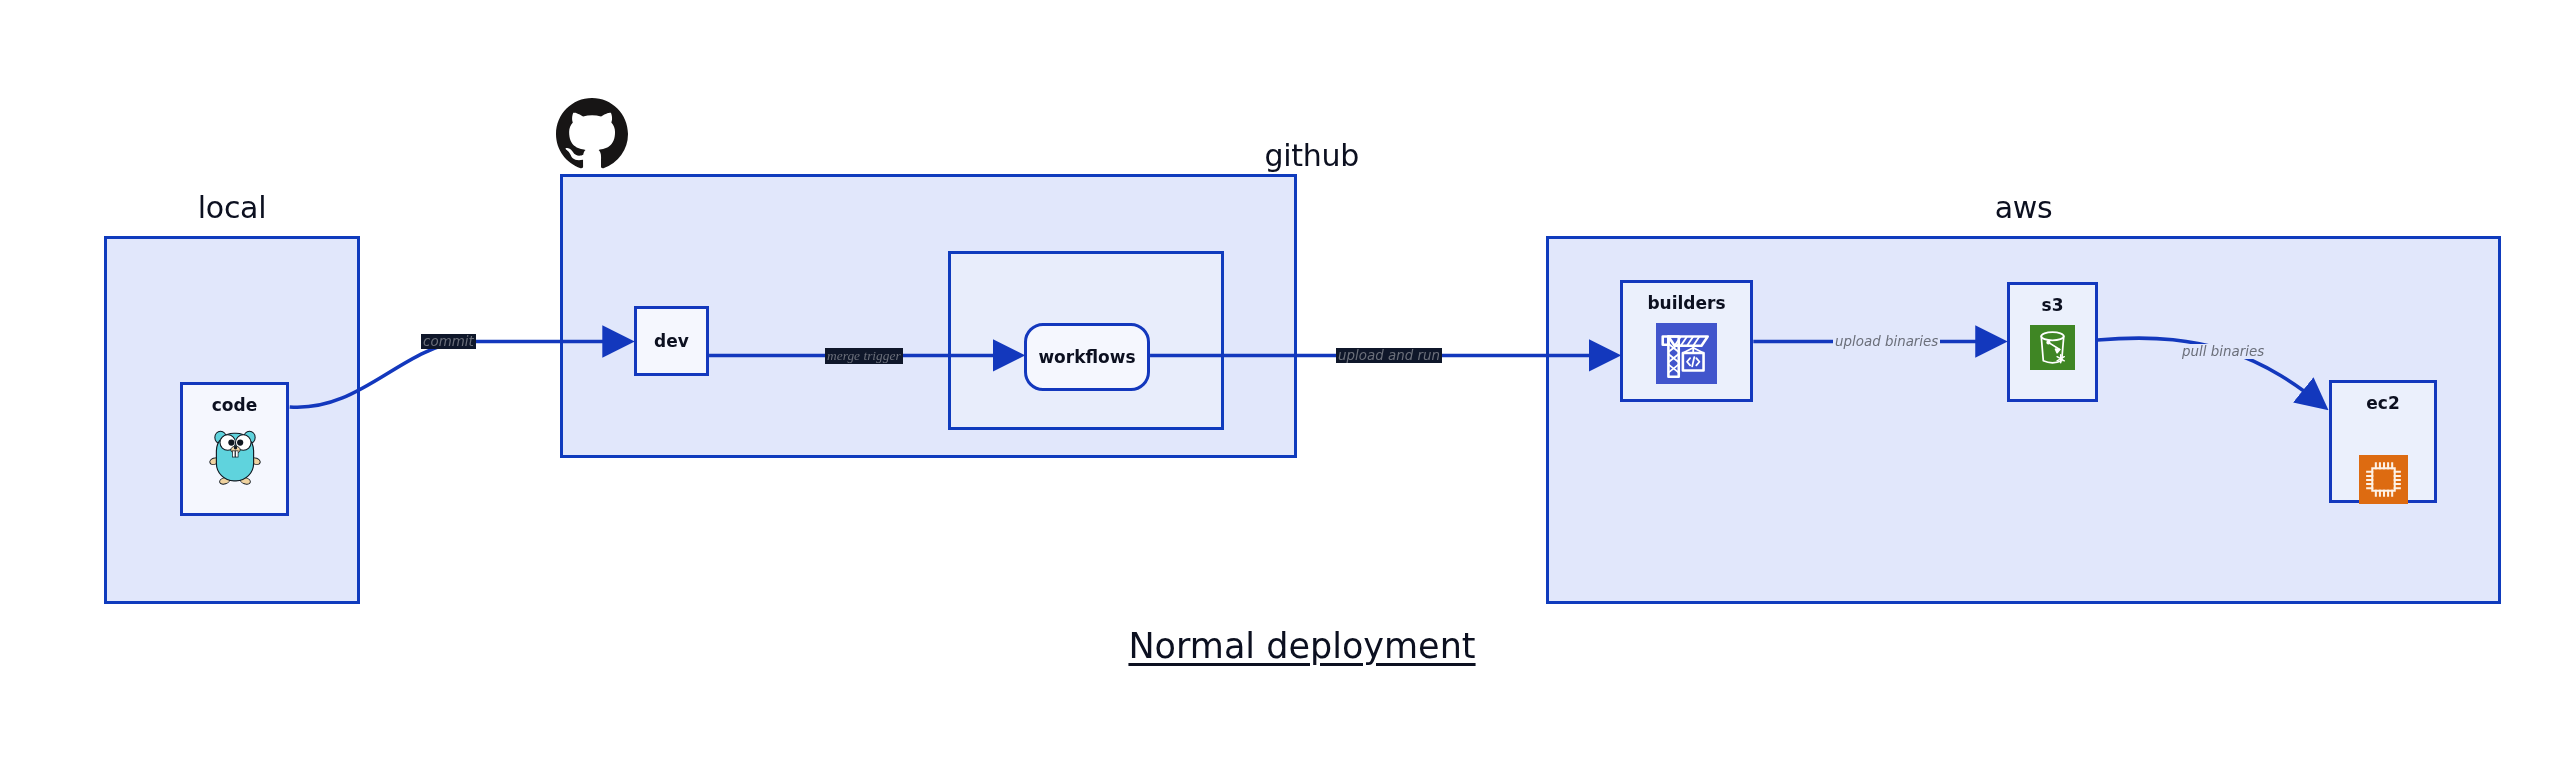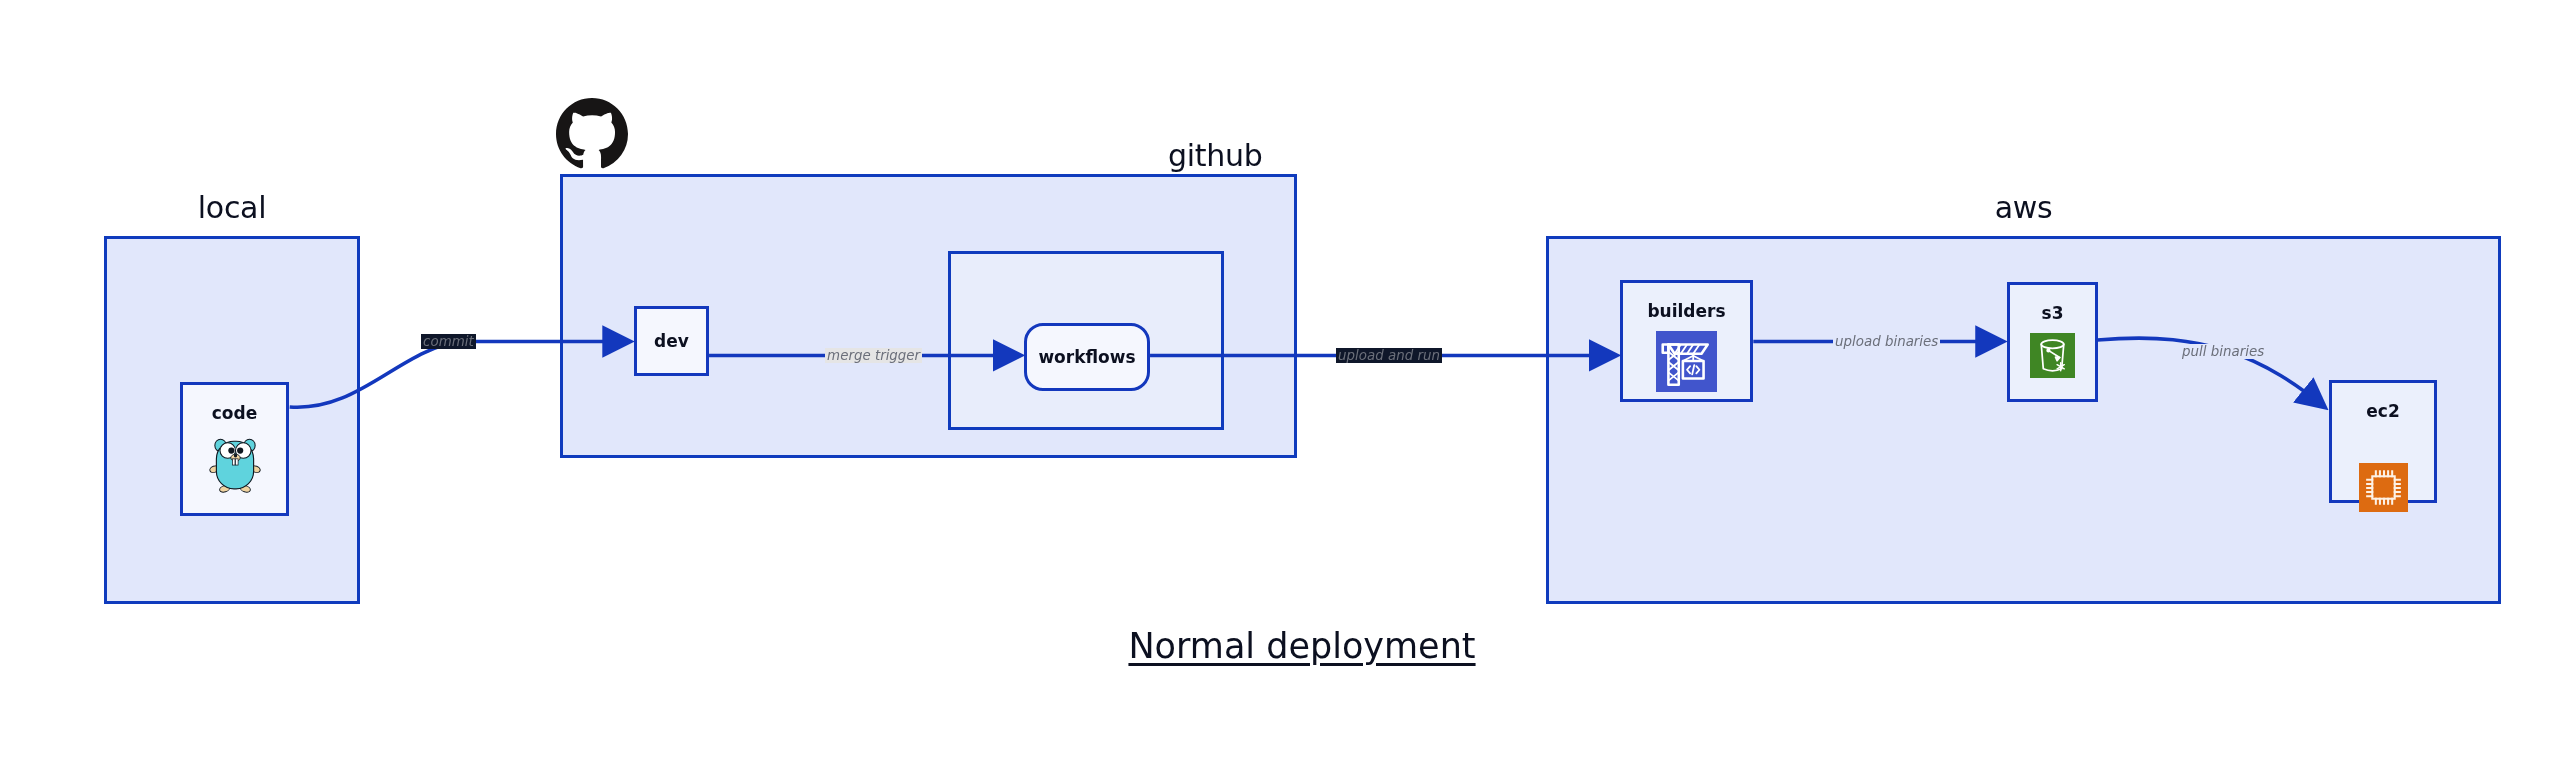--- a/index.html
+++ b/index.html
@@ -42,21 +42,21 @@
     flex-direction: column;
     align-items: center;
   }
   .node-box.light {
     background: #f5f7fe;
   }
   .node-label {
     color: #0c1020;
     font-size: 17px;
     font-weight: 700;
-    margin-top: 18px;
+    margin-top: 10px;
     white-space: nowrap;
   }
   .node-label.mid {
     margin: auto 0;
   }
   .icon-wrap {
     margin-top: 10.3px;
     line-height: 0;
   }
   
@@ -143,21 +143,21 @@
     <svg width="72" height="72" viewBox="0 0 16 16" xmlns="http://www.w3.org/2000/svg">
       <path fill="#171515" d="M8 0C3.58 0 0 3.58 0 8c0 3.54 2.29 6.53 5.47 7.59.4.07.55-.17.55-.38
         0-.19-.01-.82-.01-1.49-2.01.37-2.53-.49-2.69-.94-.09-.23-.48-.94-.82-1.13-.28-.15-.68-.52-.01-.53.63-.01
         1.08.58 1.23.82.72 1.21 1.87.87 2.33.66.07-.52.28-.87.51-1.07-1.78-.2-3.64-.89-3.64-3.95
         0-.87.31-1.59.82-2.15-.08-.2-.36-1.02.08-2.12 0 0 .67-.21 2.2.82.64-.18 1.32-.27 2-.27.68 0
         1.36.09 2 .27 1.53-1.04 2.2-.82 2.2-.82.44 1.1.16 1.92.08 2.12.51.56.82 1.27.82 2.15 0
         3.07-1.87 3.75-3.65 3.95.29.25.54.73.54 1.48 0 1.07-.01 1.93-.01 2.2 0 .21.15.46.55.38A8.01
         8.01 0 0 0 16 8c0-4.42-3.58-8-8-8z"></path>
     </svg>
   </div>
-  <div class="group-label" style="left:1168px; top:138px; width:155px; text-align:left;">github</div>
+  <div class="group-label" style="left:1204px; top:138px; width:155px; text-align:right;">github</div>
   <div class="group-box" style="left:560px; top:174px; width:737px; height:284px;"></div>
 
   <div class="group-box" style="left:948px; top:251px; width:276px; height:179px; background:#e8edfb;"></div>
 
   <div class="node-box light" style="left:634px; top:306px; width:75px; height:70px; justify-content:center;">
     <div class="node-label mid">dev</div>
   </div>
 
   <div class="node-box light" style="left:1024px; top:323px; width:126px; height:68px; justify-content:center;border-radius:19px;">
     <div class="node-label mid">workflows</div>
@@ -240,21 +240,21 @@
 
       <path d="M2232 690 L3137 690"></path>
 
       <path d="M3403 663 L3887 663"></path>
 
       <path d="M4071 660 C 4190 650, 4260 662, 4320 680 C 4400 706, 4460 748, 4512 790"></path>
     </g>
   </svg>
 
   <div class="edge-label" style="left:421px; top:334px;">commit</div>
-  <div class="edge-label on-fill" style="left:825px; top:348px; background:#e5e5e5;">merge trigger</div>
+  <div class="edge-label on-fill" style="left:825px; top:348px; background:#0f172a;font-family:Liberation Serif, serif;">merge trigger</div>
   <div class="edge-label" style="left:1336px; top:348px;">upload and run</div>
   <div class="edge-label on-fill" style="left:1833px; top:334px; background:#e1e7fb;">upload binaries</div>
   <div class="edge-label on-fill" style="left:2180px; top:344px; background:#e1e7fb;">pull binaries</div>
 
   <div id="diagram-title">Normal deployment</div>
 
 </div>
 
 
 </body></html>

